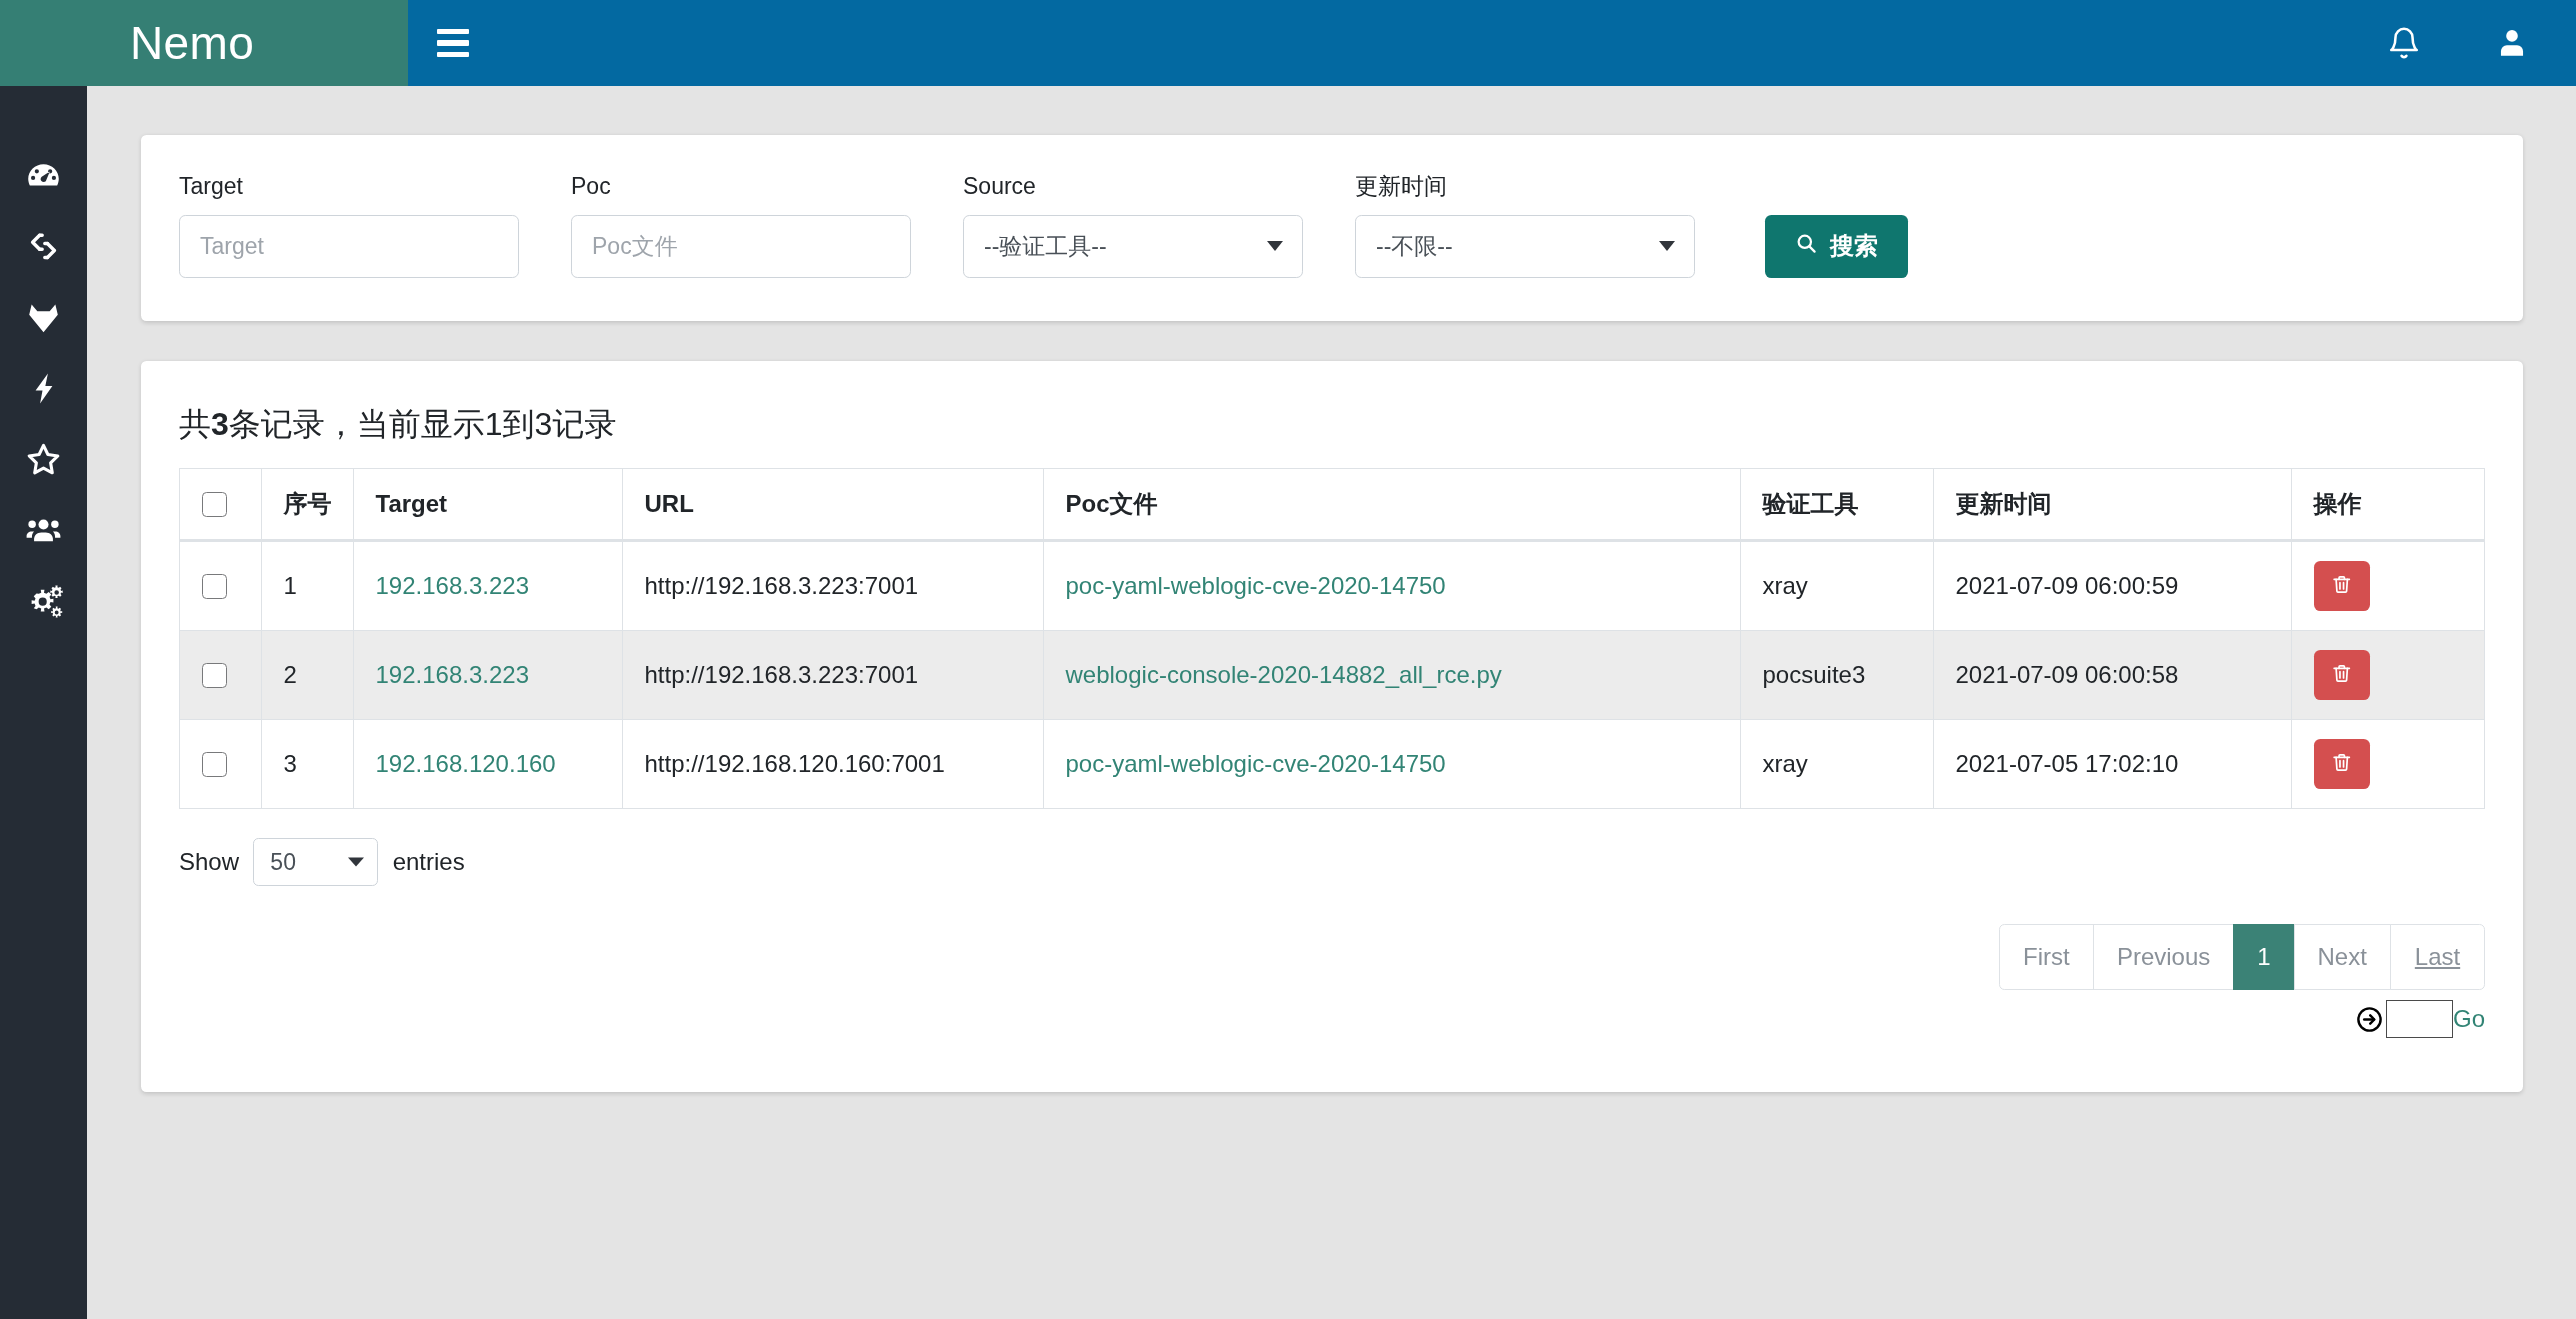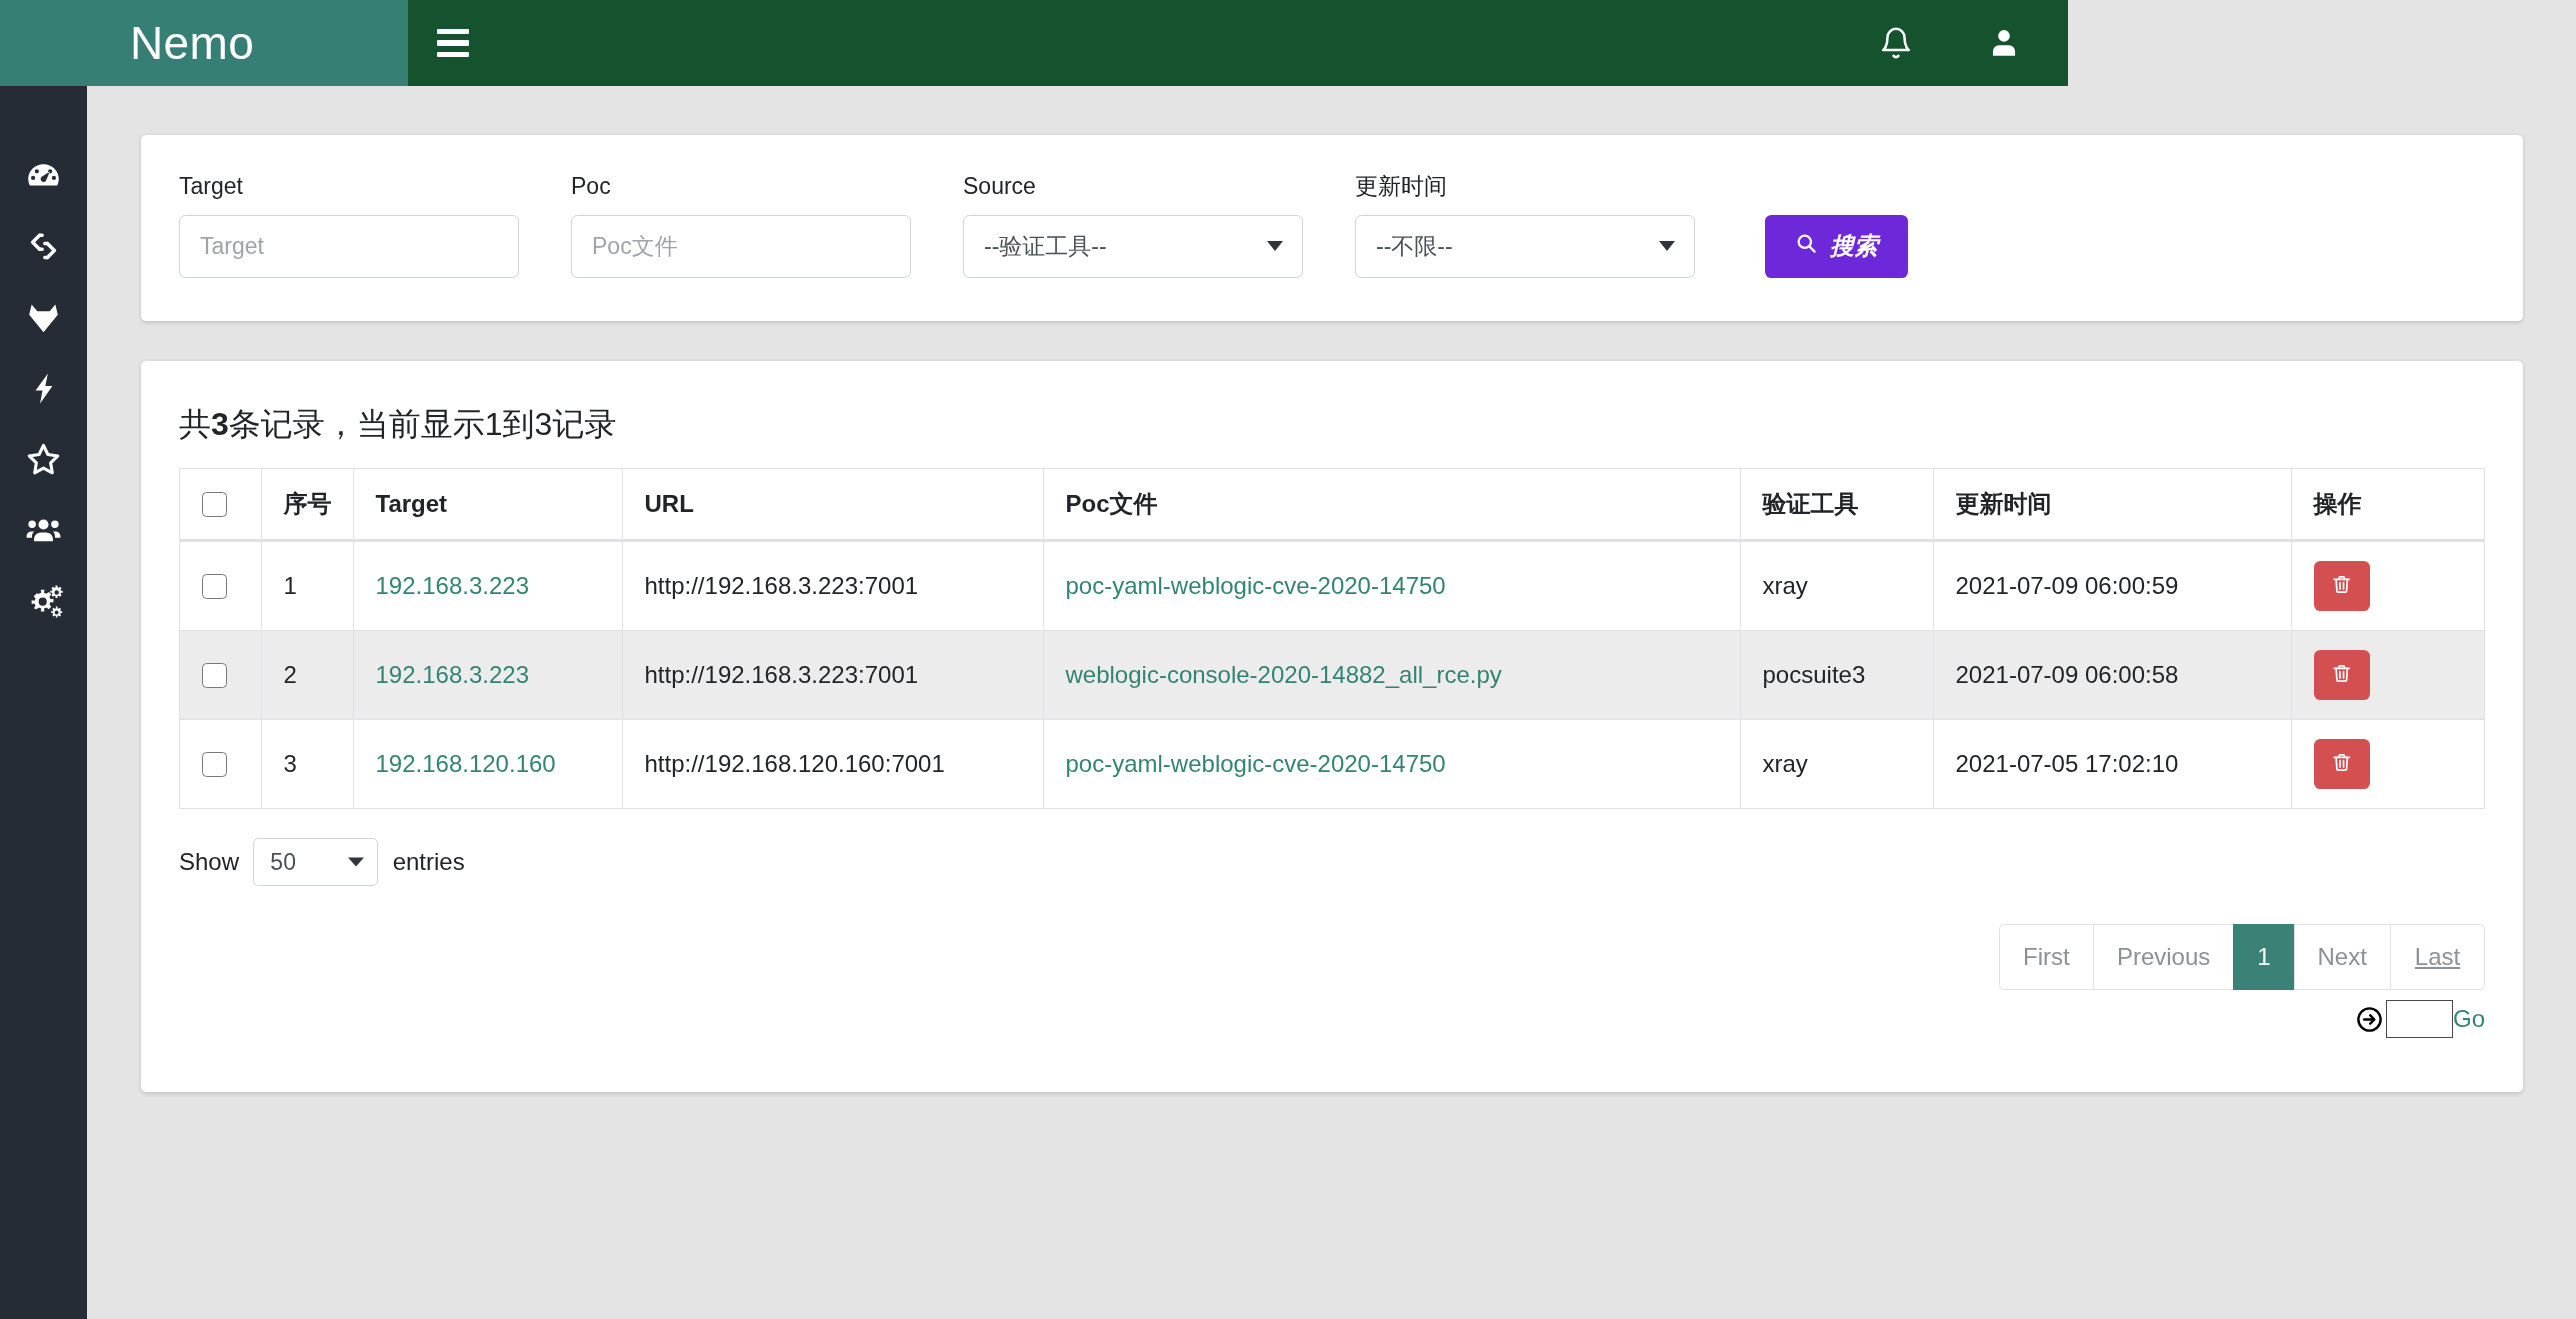--- a/index.html
+++ b/index.html
@@ -6,22 +6,22 @@
   html, body {
     width: 2576px; height: 1319px;
     background: #E4E4E4;
     font-family: "Liberation Sans", sans-serif;
     overflow: hidden;
   }
 
   
   .navbar {
     position: absolute; top: 0; left: 0;
-    width: 2068px; height: 86px;
-    background: #14532d;
+    width: 2576px; height: 86px;
+    background: #0369a1;
     display: flex; align-items: flex-start;
   }
   .brand-block {
     width: 408px; height: 86px;
     background: #357F74;
     display: flex; align-items: center;
     padding-left: 130px;
     flex: none;
   }
   .brand-text {
@@ -112,30 +112,29 @@
     position: absolute; right: 20px; top: 50%;
     transform: translateY(-50%);
     pointer-events: none;
     width: 0; height: 0;
     border-left: 8px solid transparent;
     border-right: 8px solid transparent;
     border-top: 10px solid #31353B;
   }
   .btn-search {
     height: 63px;
-    background: #6d28d9;
+    background: #0f766e;
     border: none; border-radius: 6.3px;
     color: #fff;
     font-size: 24px; font-weight: bold;
     font-family: "Liberation Sans", sans-serif;
     padding: 0 30px;
     display: inline-flex; align-items: center; gap: 12.5px;
     cursor: pointer;
     margin-left: 18px;
-    font-style: italic;
   }
 
   
   .card-table { padding: 43px 38px 54px 38px; }
   .record-info {
     font-size: 32px; color: #212529;
     margin-bottom: 23px; line-height: 1.3;
   }
   .record-info b { font-weight: bold; }
 

